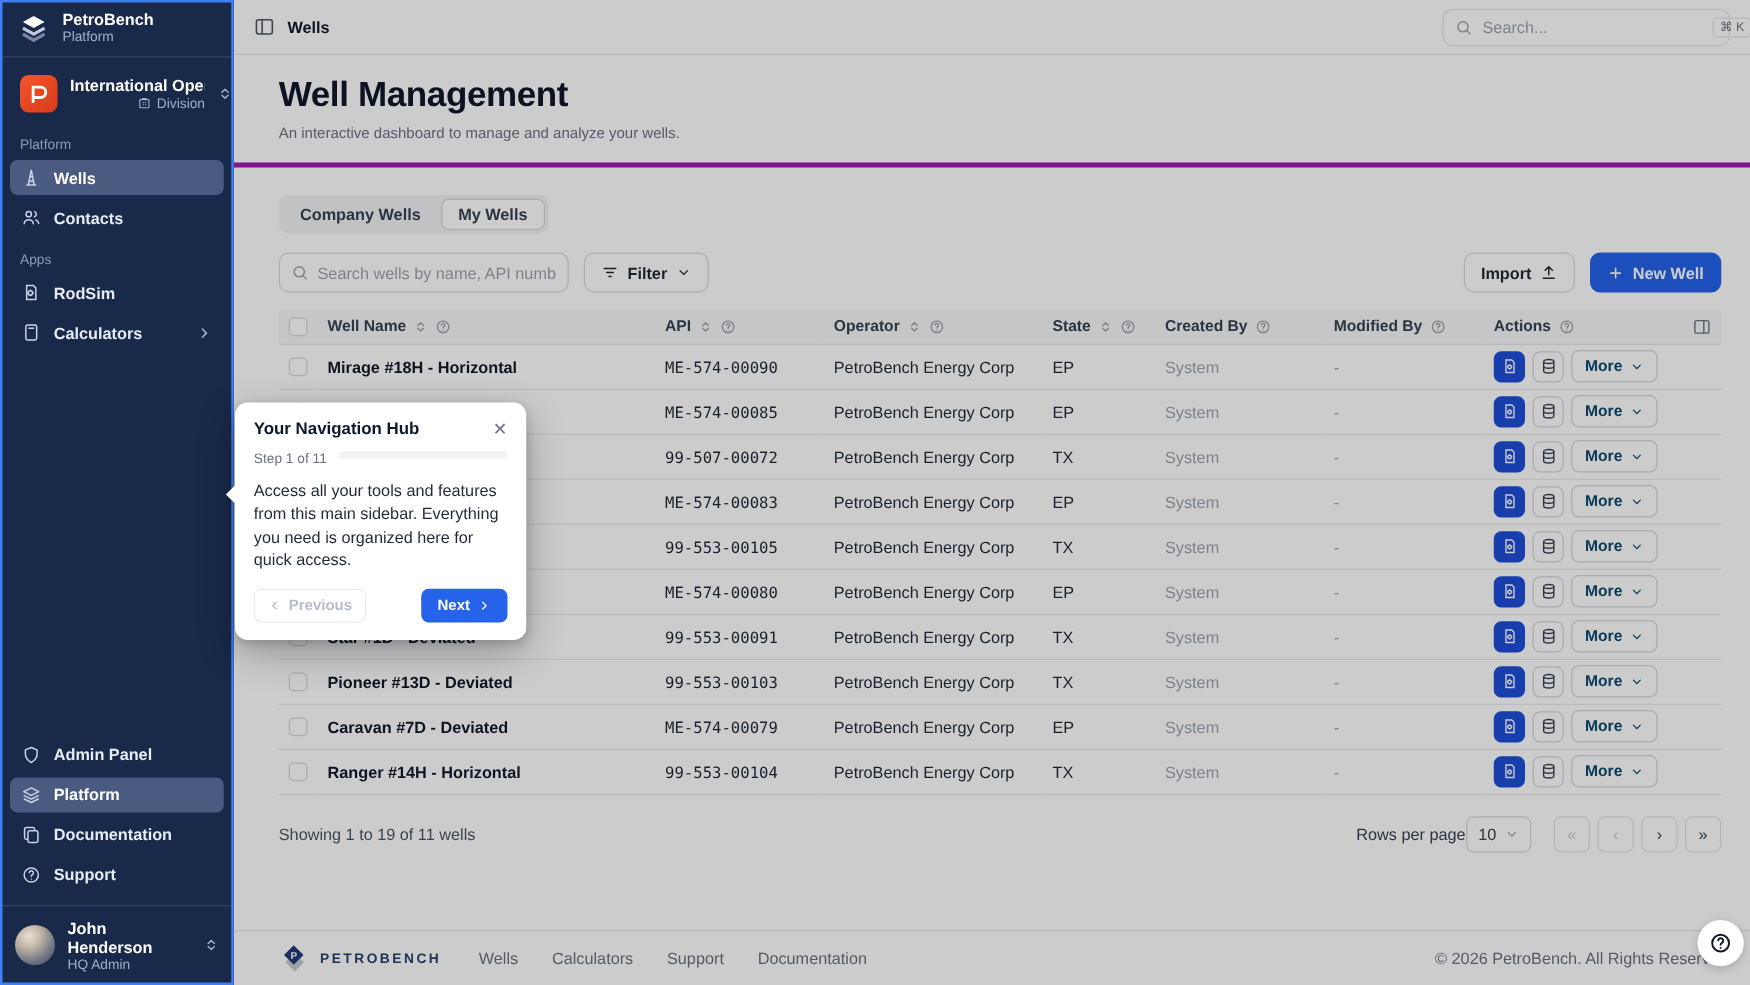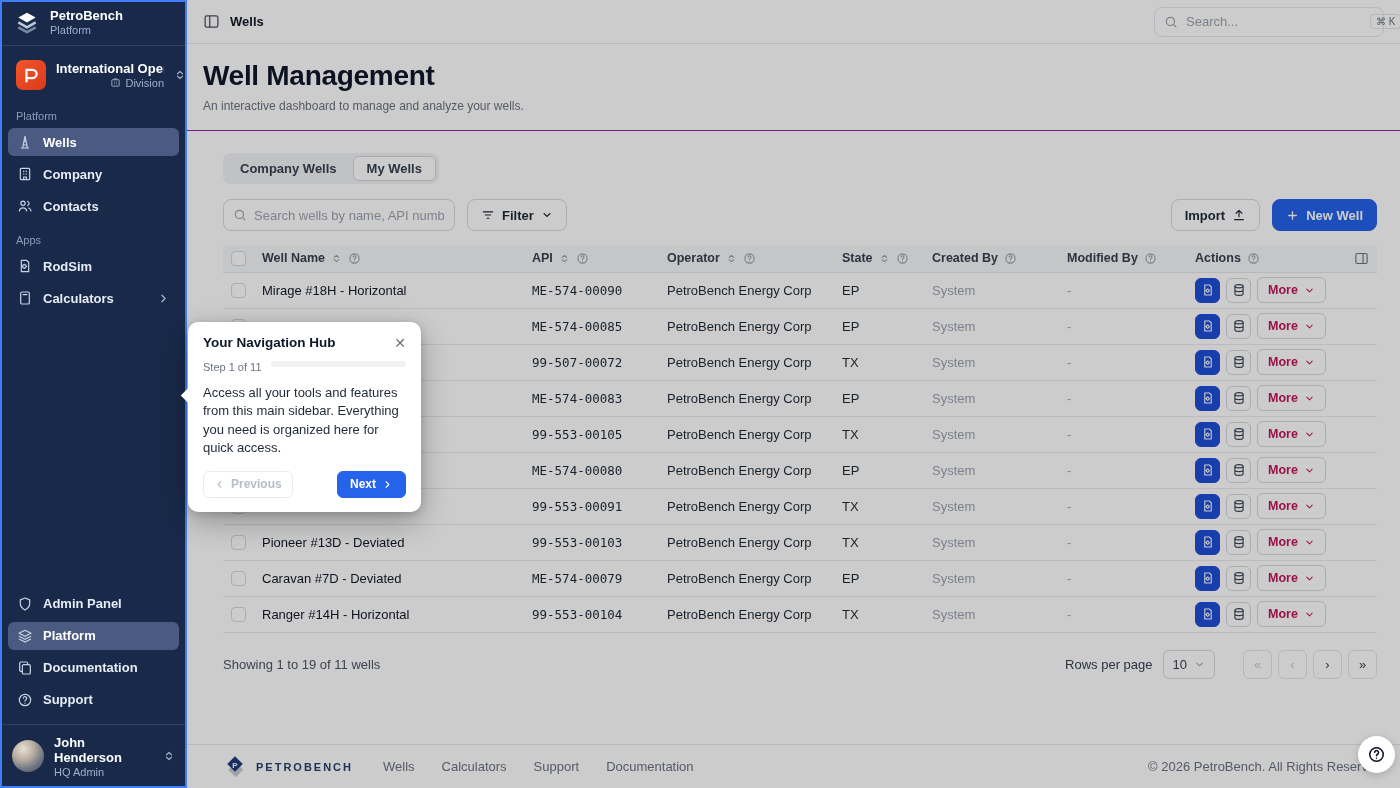--- a/index.html
+++ b/index.html
@@ -37,21 +37,21 @@
   .main { position:absolute; left:187px; top:0; right:0; bottom:0; background:#fff; }
   .main::after { content:""; position:absolute; inset:0; background:rgba(0,0,0,.2); z-index:40; pointer-events:none; }
 
   .topbar { height:44px; border-bottom:1px solid #e5e7eb; display:flex; align-items:center; padding:0 16px; gap:10px; }
   .crumb { font-size:13px; font-weight:600; color:#111827; }
   .global-search { margin-left:auto; width:230px; height:30px; border:1px solid #e2e5ea; border-radius:8px; background:#fff; display:flex; align-items:center; gap:8px; padding:0 9px; color:#9ca3af; }
   .global-search input { border:0; outline:0; flex:1; font-size:13px; color:#374151; font-family:inherit; background:transparent; }
   .global-search input::placeholder { color:#9ca3af; }
   .kbd { border:1px solid #e2e5ea; border-radius:4px; font-size:10px; padding:1px 5px; color:#6b7280; white-space:nowrap; }
 
-  .page-header { padding:16px 16px 17px; border-bottom:1px solid #a21caf; }
+  .page-header { padding:16px 36px 17px; border-bottom:4px solid #a21caf; }
   .page-title { font-size:28px; font-weight:800; color:#0f172a; letter-spacing:-.3px; }
   .page-sub { margin-top:7px; font-size:12px; color:#6b7280; }
 
   .content { padding:22px 23px 0 36px; }
   .tabs { display:inline-flex; background:#f2f3f5; border-radius:8px; padding:3px; gap:2px; }
   .tab { padding:4px 13px; font-size:13px; font-weight:600; color:#374151; border-radius:6px; border:1px solid transparent; cursor:pointer; }
   .tab.active { background:#fff; border-color:#d4d7dd; }
 
   .filter-row { margin-top:15px; display:flex; align-items:center; gap:12px; }
   .table-search { width:232px; height:32px; border:1px solid #d7dade; border-radius:8px; background:#fff; display:flex; align-items:center; gap:7px; padding:0 9px; color:#9ca3af; }
@@ -59,34 +59,34 @@
   .table-search input::placeholder { color:#9ca3af; }
   .btn { display:inline-flex; align-items:center; gap:7px; height:32px; padding:0 13px; border-radius:8px; border:1px solid #d7dade; background:#fff; font-size:13px; font-weight:600; color:#1f2937; cursor:pointer; font-family:inherit; }
   .btn-primary { background:#2563eb; border-color:#2563eb; color:#fff; }
   .push-right { margin-left:auto; }
 
   .table-wrap { margin-top:14px; }
   table { width:100%; border-collapse:collapse; }
   thead th { background:#f7f8fa; height:27px; padding:0 8px; font-size:12.5px; font-weight:600; color:#374151; text-align:left; border-bottom:1px solid #e5e7eb; }
   .th-inner { display:flex; align-items:center; gap:6px; }
   tbody td { height:36px; padding:0 8px; font-size:13px; color:#1f2937; border-bottom:1px solid #e9eaec; }
-  .cell-name { font-weight:400; color:#111827; }
+  .cell-name { font-weight:700; color:#111827; }
   .cell-api { font-family:"DejaVu Sans Mono", monospace; font-size:12.5px; }
   .cell-muted { color:#9ca3af; }
   .checkbox { display:inline-block; width:15px; height:15px; border:1px solid #d4d7dd; border-radius:4px; background:#fff; vertical-align:middle; }
   .actions-cluster { display:flex; align-items:center; gap:6px; }
   .icon-btn { width:25px; height:25px; border-radius:6px; display:flex; align-items:center; justify-content:center; border:1px solid #d4d7dd; background:#fff; color:#374151; cursor:pointer; }
   .icon-btn.primary { background:#1d4ed8; border-color:#1d4ed8; color:#fff; }
-  .more-btn { display:inline-flex; align-items:center; gap:6px; height:26px; padding:0 10px; border:1px solid #d4d7dd; border-radius:6px; background:#fff; font-size:12.5px; font-weight:600; color:#be185d; cursor:pointer; }
+  .more-btn { display:inline-flex; align-items:center; gap:6px; height:26px; padding:0 10px; border:1px solid #d4d7dd; border-radius:6px; background:#fff; font-size:12.5px; font-weight:600; color:#0c4a6e; cursor:pointer; }
   .sort-icn, .help-icn { color:#9aa1ab; flex:none; }
   .cols-toggle { margin-left:auto; color:#6b7280; cursor:pointer; }
 
   .pagination-row { display:flex; align-items:center; margin-top:17px; }
   .page-summary { font-size:13px; color:#4b5563; }
-  .rpp { display:flex; align-items:center; gap:10px; margin-left:auto; }
+  .rpp { display:flex; align-items:center; margin-left:auto; }
   .rpp-label { font-size:13px; color:#374151; }
   .select { display:inline-flex; align-items:center; gap:7px; height:29px; padding:0 9px; border:1px solid #d7dade; border-radius:6px; background:#fff; font-size:13px; color:#374151; cursor:pointer; }
   .pagers { display:flex; gap:6px; margin-left:18px; }
   .pager { width:29px; height:29px; border:1px solid #e3e5e9; border-radius:6px; background:#fff; display:flex; align-items:center; justify-content:center; font-size:13px; color:#374151; cursor:pointer; }
   .pager.disabled { color:#c6cad1; cursor:default; }
 
   .footer { position:absolute; left:0; right:0; bottom:0; height:44px; border-top:1px solid #e5e7eb; background:#fff; display:flex; align-items:center; padding:0 14px 0 36px; }
   .footer-logo { display:flex; align-items:center; gap:9px; }
   .footer-brand { font-size:11px; font-weight:700; letter-spacing:2px; color:#27406e; }
   .footer-links { display:flex; gap:27px; margin-left:30px; }
@@ -154,29 +154,20 @@
   </div>
 
   <div class="section-label">Platform</div>
   <div class="nav-item active">
     <span class="icn">
         <svg width="16" height="16" viewBox="0 0 24 24" fill="none" stroke="currentColor" stroke-width="1.8">
           <path d="M8.5 21 12 3l3.5 18M9.4 16.5h5.2M10.3 11h3.4M6 21h12"></path>
         </svg>
       </span>
     <span>Wells</span>
-  </div>
-  <div class="nav-item">
-    <span class="icn">
-        <svg width="16" height="16" viewBox="0 0 24 24" fill="none" stroke="currentColor" stroke-width="1.8">
-          <rect x="5" y="3.5" width="14" height="17" rx="1.5"></rect>
-          <path d="M9 8h2m2 0h2M9 12h2m2 0h2M10 20v-3.5h4V20"></path>
-        </svg>
-      </span>
-    <span>Company</span>
   </div>
   <div class="nav-item">
     <span class="icn">
         <svg width="16" height="16" viewBox="0 0 24 24" fill="none" stroke="currentColor" stroke-width="1.8" stroke-linecap="round">
           <circle cx="9" cy="8" r="3.2"></circle>
           <path d="M3.5 19.5c.4-3 2.7-4.8 5.5-4.8s5.1 1.8 5.5 4.8M16 5.2a3.1 3.1 0 0 1 0 5.9M17.5 15c2 .6 3.1 2.1 3.4 4.2"></path>
         </svg>
       </span>
     <span>Contacts</span>
   </div>

